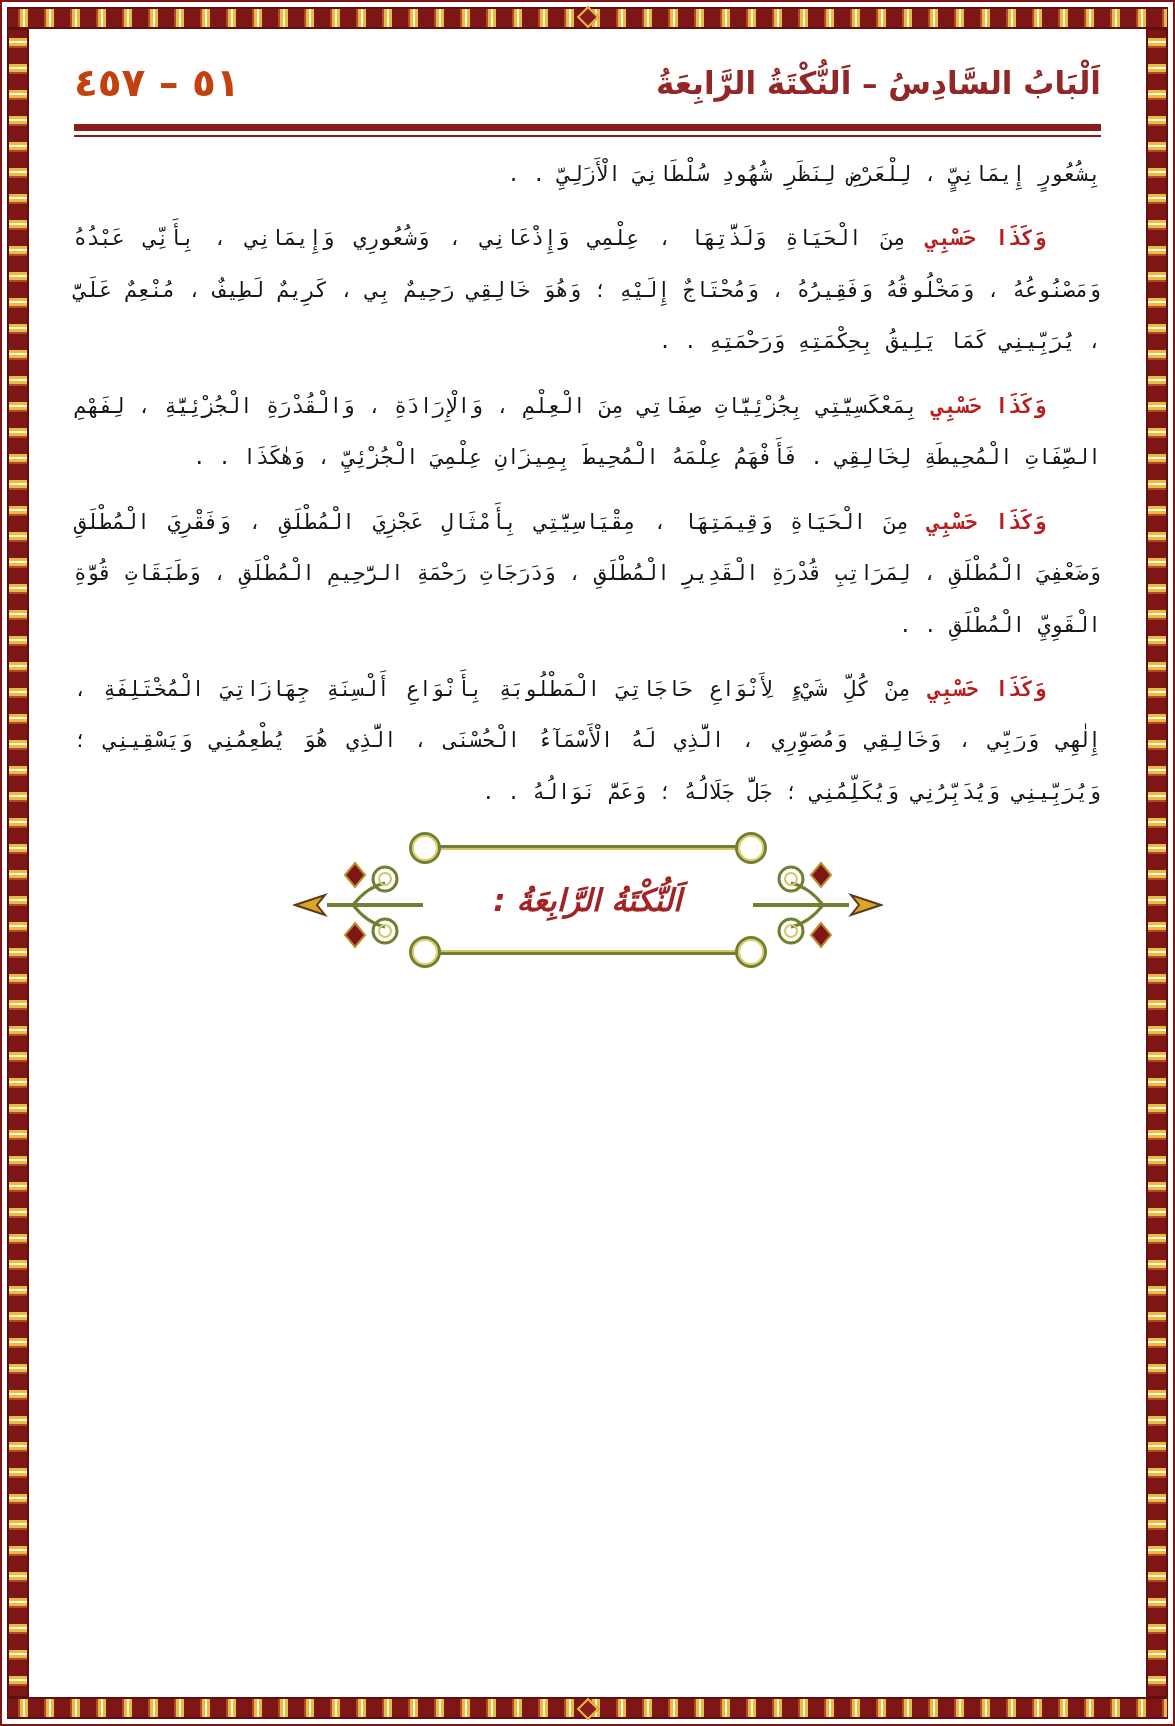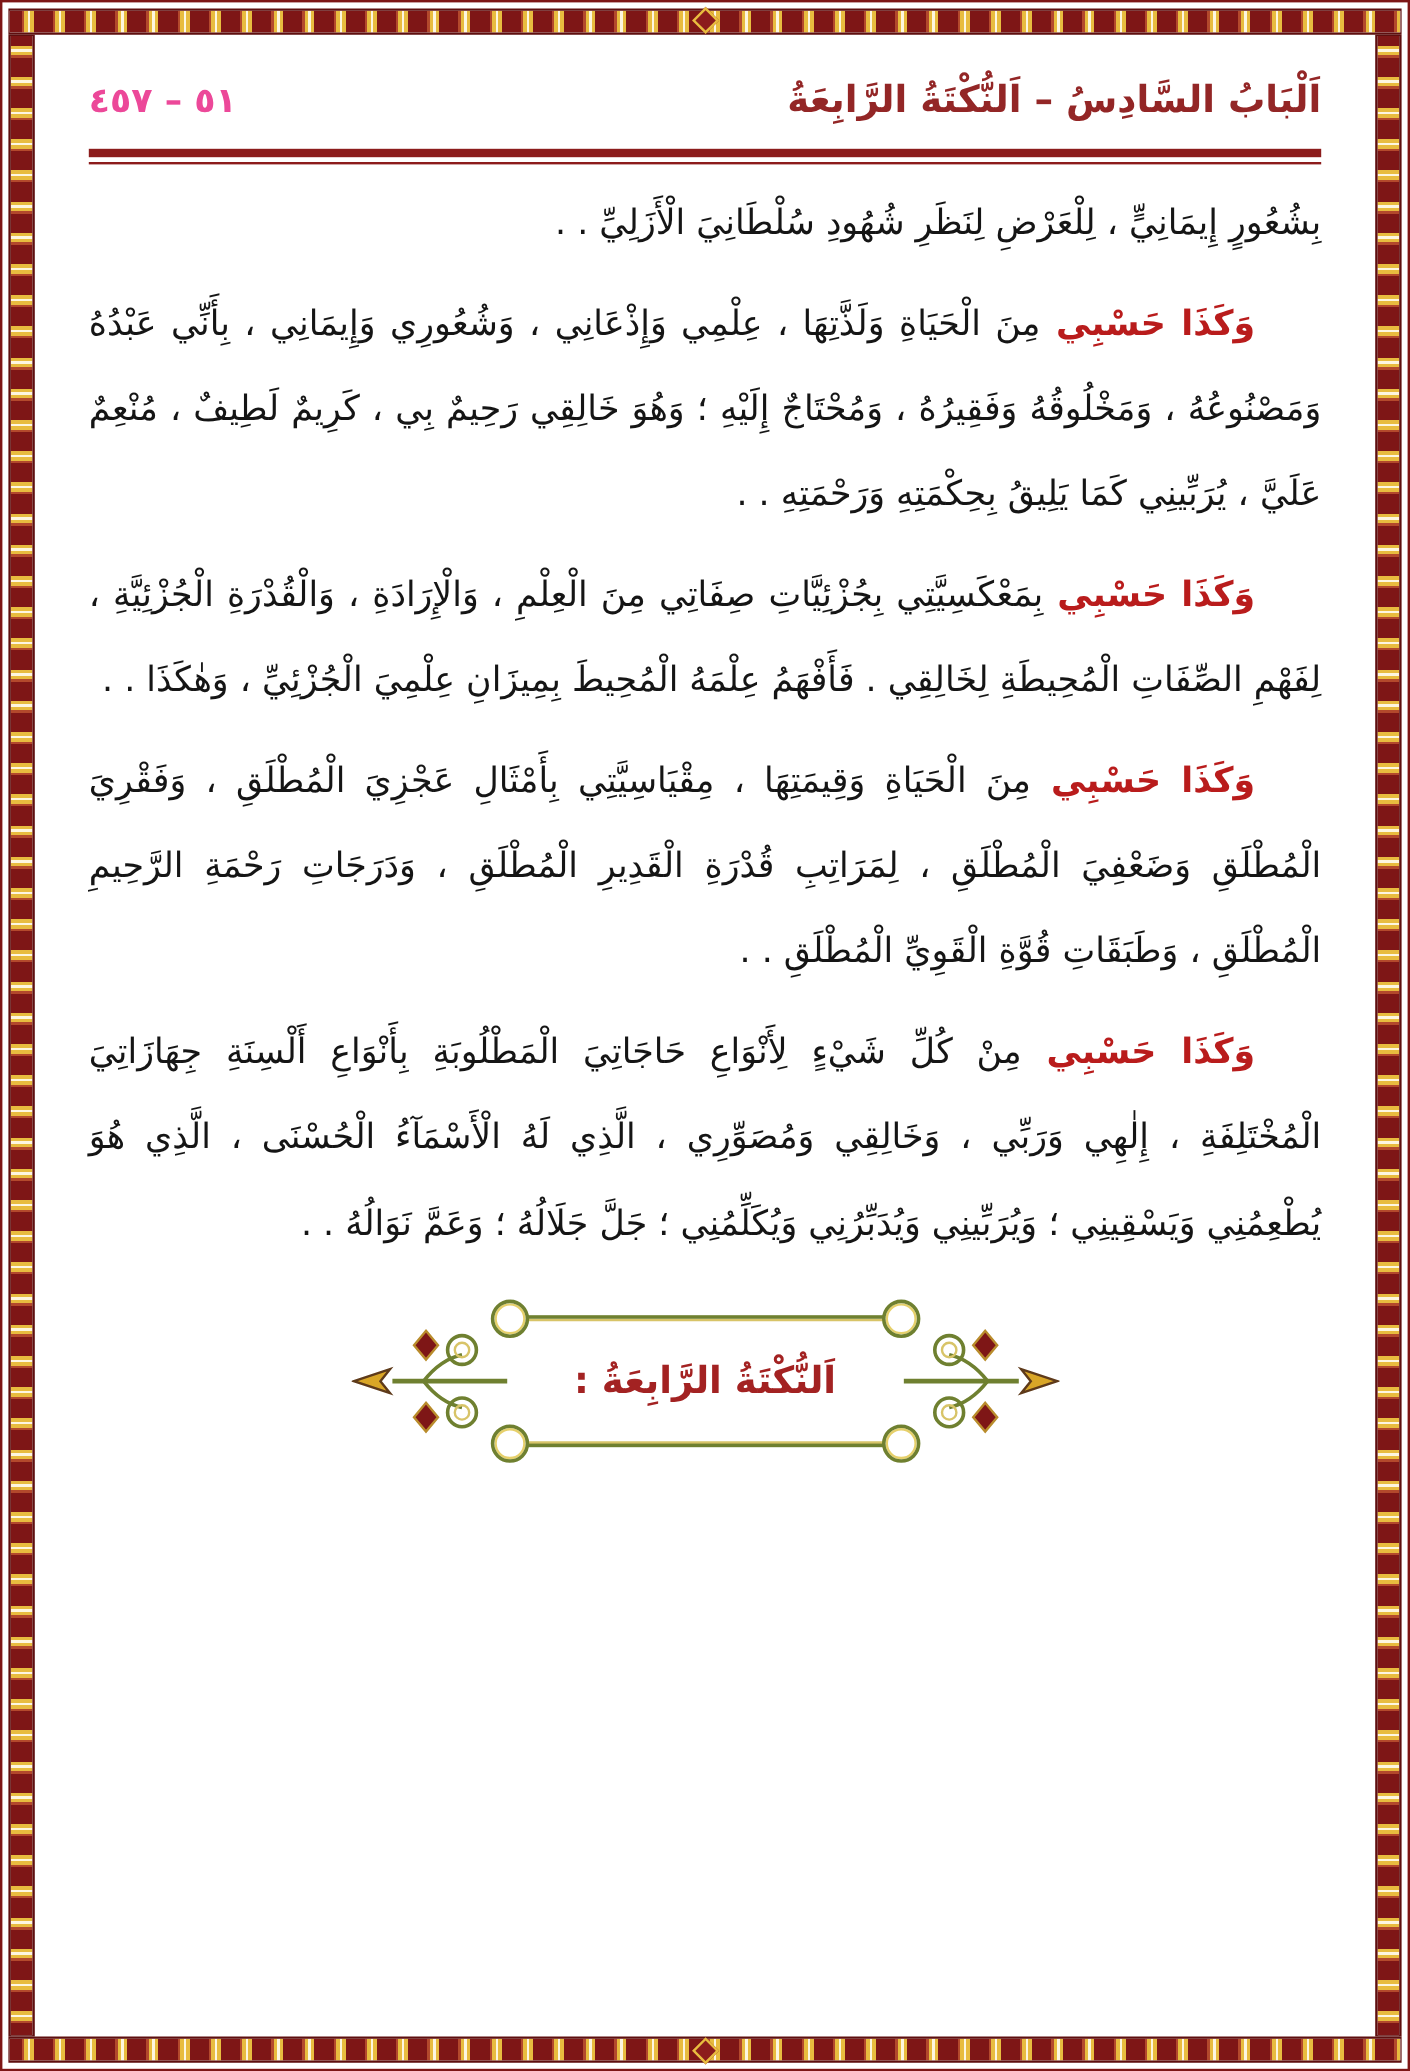--- a/index.html
+++ b/index.html
@@ -45,47 +45,48 @@
   }
 
   
   .hdr{position:relative;height:62px;}
   .hdr .title{
     text-align:right;
     color:#932626;font-weight:bold;font-size:31px;line-height:62px;
   }
   .hdr .pgnum{
     position:absolute;left:0;top:0;
-    color:#ec4899;font-weight:bold;font-size:29px;line-height:62px;
+    color:#c2410c;font-weight:bold;font-size:39px;line-height:62px;
   }
   .divider{
     margin-top:10px;
     border-top:7px solid #8c1c1c;
     border-bottom:2px solid #8c1c1c;
     height:4px;
   }
 
   
   .bodytxt{margin-top:8px;}
   .para{
     margin:13px 0;
-    font-size:29px;line-height:2.45;
+    font-size:21px;line-height:2.45;
     color:#151515;
     text-align:justify;
     direction:rtl;
+    font-family:Liberation Mono, monospace;
   }
   .para.indent{text-indent:55px;}
   .seg{color:#151515;}
   .seg.red{color:#b91c1c;font-weight:bold;}
 
   
   .cartouche{
     margin:26px auto 18px auto;
-    display:flex;align-items:center;justify-content:center;
-    height:140px;width:640px;direction:ltr;
+    display:flex;justify-content:center;
+    height:140px;width:640px;direction:ltr;font-style:italic;
   }
   .cart-box{
     position:relative;
     width:330px;height:104px;
     display:flex;align-items:center;justify-content:center;
     border-top:3px solid #6f8030;border-bottom:3px solid #6f8030;
     box-shadow:inset 0 6px 0 -4px #d8c468, inset 0 -6px 0 -4px #d8c468;
     background:#ffffff;
   }
   .cart-title{

